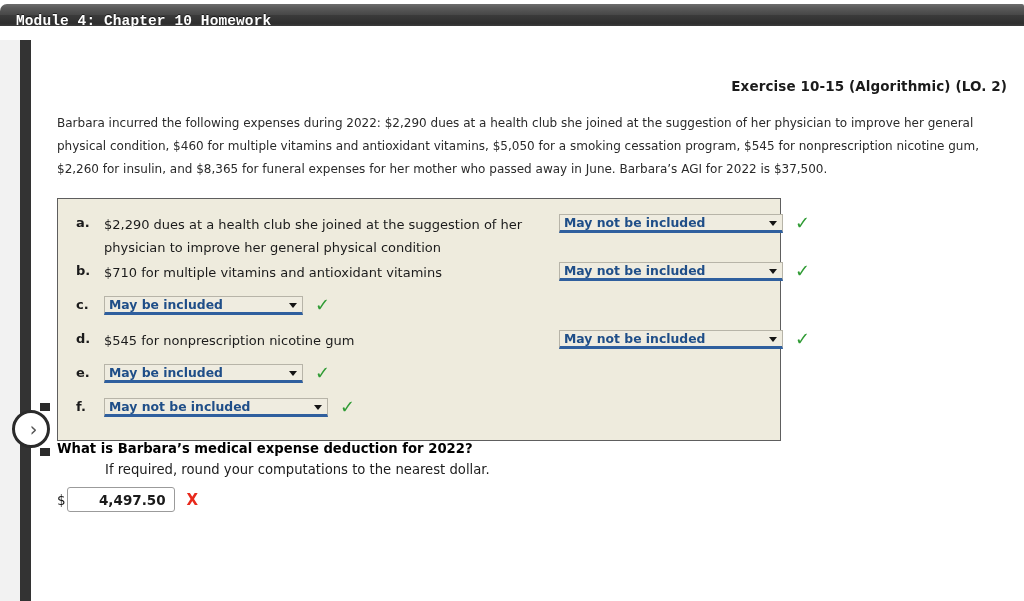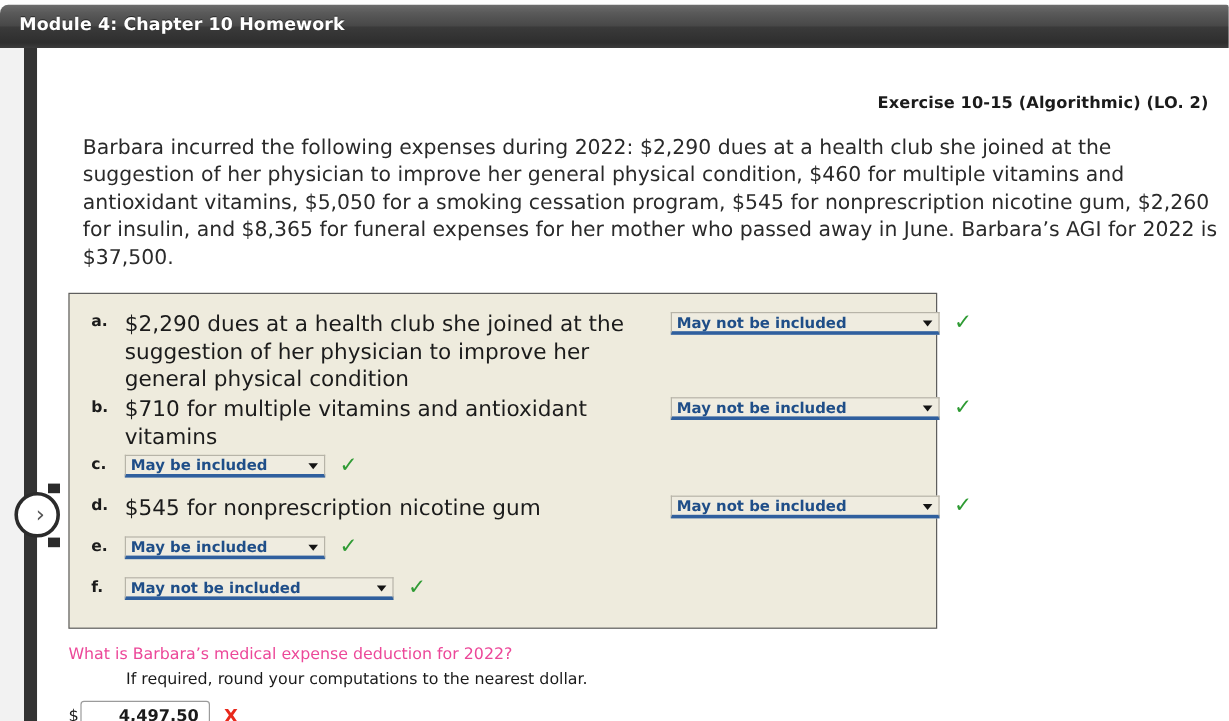--- a/index.html
+++ b/index.html
@@ -22,31 +22,32 @@
     left: 0; top: 0;
     width: 1024px;
     height: 601px;
   }
 
   .title-bar {
     position: absolute;
     left: 0;
     top: 4px;
     width: 1024px;
-    height: 36px;
+    height: 22px;
     background: linear-gradient(to bottom,
         #6d6d6d 0%,
         #5a5a5a 18%,
         #484848 48%,
         #3a3a3a 52%,
         #2e2e2e 88%,
         #3c3c3c 100%);
     box-sizing: border-box;
     border-top-left-radius: 7px;
     border-top-right-radius: 2px;
+    font-family: Liberation Mono, monospace;
   }
   .title-bar-text {
     position: absolute;
     left: 16px;
     top: 9px;
     font-size: 14.5px;
     font-weight: bold;
     color: #ffffff;
     letter-spacing: 0.1px;
     white-space: nowrap;
@@ -127,24 +128,24 @@
   .exercise-title {
     font-size: 13.5px;
     font-weight: bold;
     color: #1b1b1b;
     margin: 0 0 18px 0;
     letter-spacing: 0.1px;
     text-align: right;
   }
 
   .para {
-    font-size: 17px;
+    font-size: 12px;
     line-height: 23px;
     color: #2a2a2a;
-    margin: 0 0 17px 12px;
+    margin: 0 0 17px 0;
     width: 947px;
   }
 
   
   .answer-panel {
     position: relative;
     width: 724px;
     background: #eeebdd;
     border: 1px solid #5e5e5e;
     box-sizing: border-box;
@@ -163,21 +164,21 @@
     width: 28px;
     flex: 0 0 28px;
     font-size: 13px;
     font-weight: bold;
     color: #1b1b1b;
     padding-top: 3px;
   }
   .row-text {
     flex: 0 0 455px;
     width: 455px;
-    font-size: 18px;
+    font-size: 13px;
     line-height: 23px;
     color: #1b1b1b;
     padding-top: 1px;
   }
   .row-control {
     flex: 1 1 auto;
     display: flex;
     align-items: flex-start;
     padding-top: 2px;
   }
@@ -194,21 +195,21 @@
     border-bottom: 3px solid #2f5f9e;
     display: flex;
     align-items: center;
     padding: 0 0 0 4px;
     font-size: 12.4px;
     font-weight: bold;
     color: #1f4e88;
     white-space: nowrap;
   }
   .sel.wide  { width: 224px; }
-  .sel.narrow{ width: 167px; }
+  .sel.narrow{ width: 199px; }
 
   .sel .arrow-box {
     position: absolute;
     right: 2px;
     top: 2px;
     width: 15px;
     height: 13px;
     display: flex;
     align-items: center;
     justify-content: center;
@@ -227,22 +228,22 @@
     color: #2f9b34;
     font-size: 18px;
     line-height: 17px;
     font-weight: bold;
     font-family: "DejaVu Sans", sans-serif;
   }
 
   
   .q-line {
     font-size: 13.2px;
-    color: #ec4899;
-    margin-top: 14px;
+    color: #000000;
+    font-weight: bold;
   }
   .q-line.bold {
     font-weight: normal;
     color: #1b1b1b;
     margin-top: 6px;
     margin-left: 48px;
   }
 
   .answer-input-row {
     display: flex;

